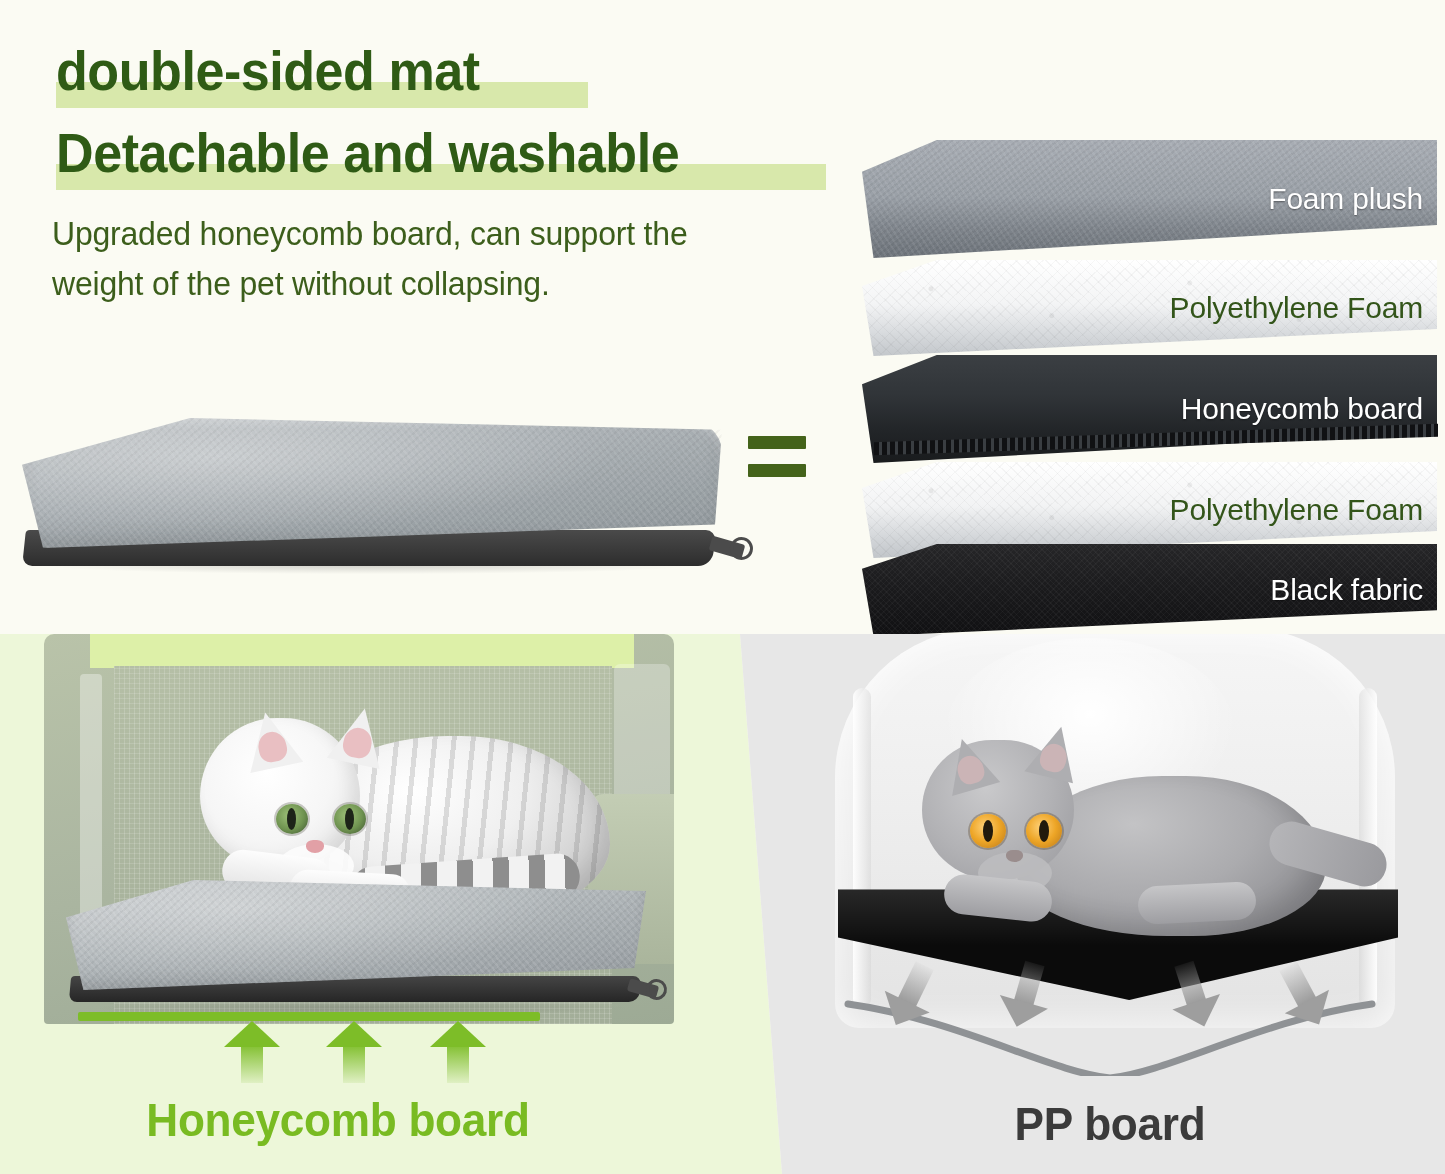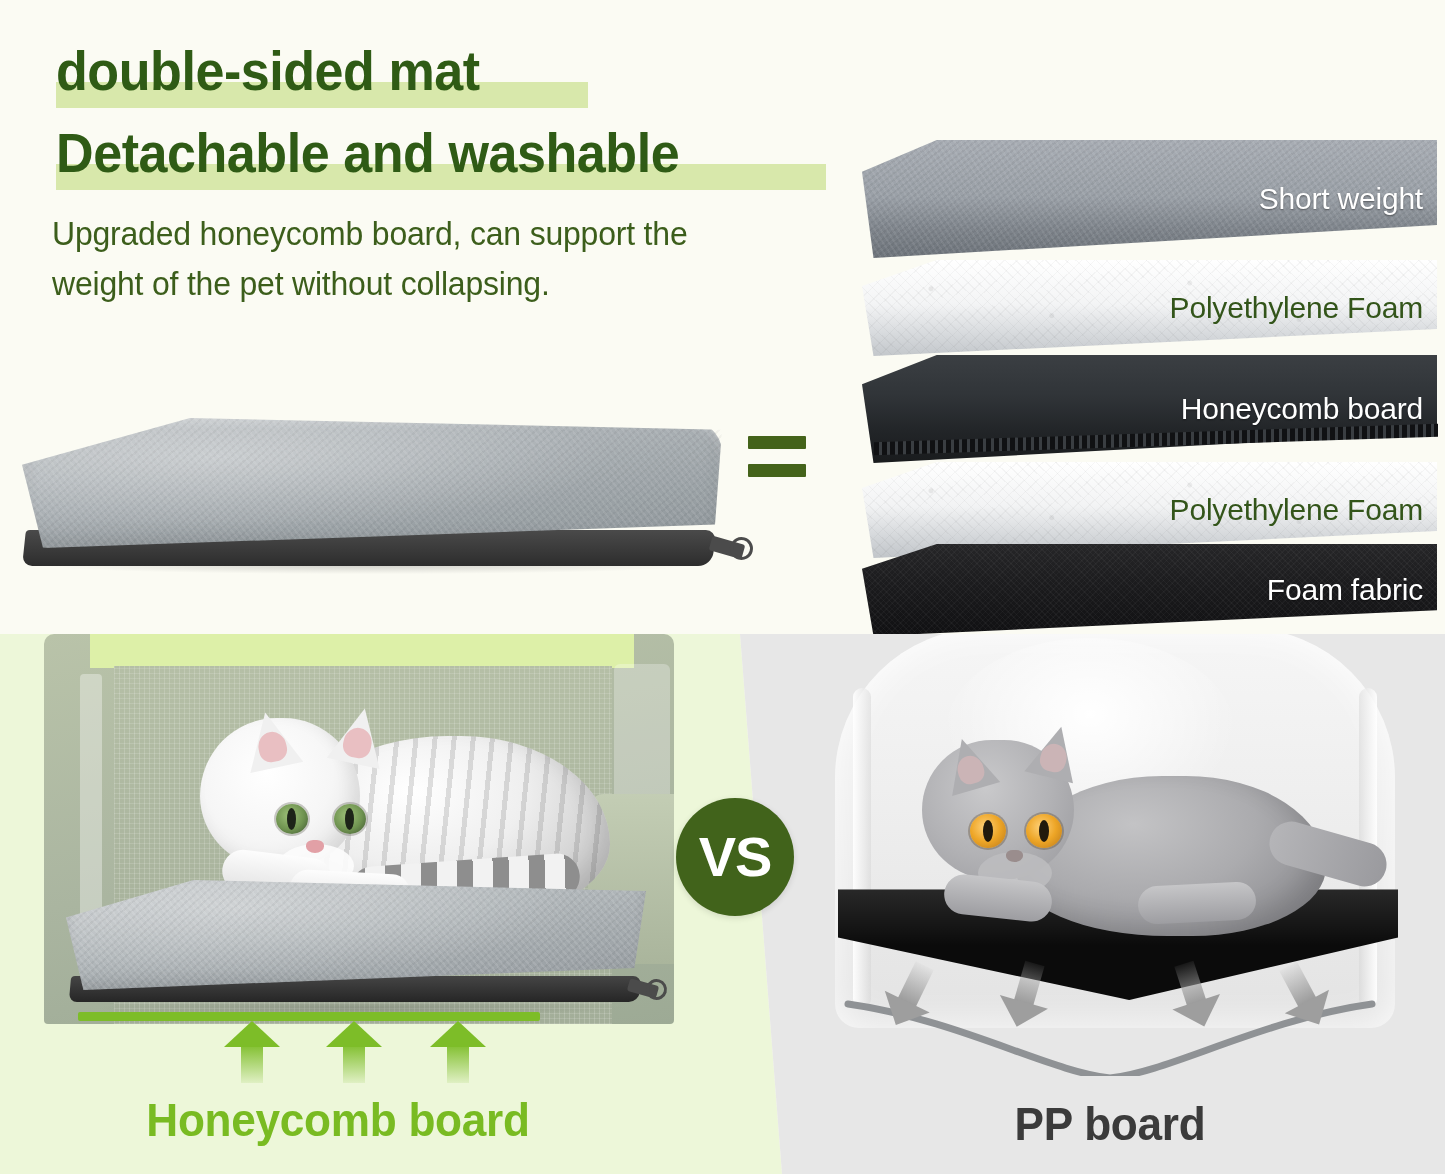--- a/index.html
+++ b/index.html
@@ -306,21 +306,21 @@
     <div class="equals">
       <i class="a"></i>
       <i class="b"></i>
     </div>
 
     <div class="stack">
 
       <div class="layer ly-plush">
         <div class="slab"></div>
         <div class="tex"></div>
-        <div class="lbl white">Short weight</div>
+        <div class="lbl white">Foam plush</div>
       </div>
 
       <div class="layer ly-foam1">
         <div class="slab"></div>
         <div class="tex"></div>
         <div class="lbl green">Polyethylene Foam</div>
       </div>
 
       <div class="layer ly-comb">
         <div class="slab"></div>
@@ -330,21 +330,21 @@
 
       <div class="layer ly-foam2">
         <div class="slab"></div>
         <div class="tex"></div>
         <div class="lbl green">Polyethylene Foam</div>
       </div>
 
       <div class="layer ly-black">
         <div class="slab"></div>
         <div class="tex"></div>
-        <div class="lbl white">Foam fabric</div>
+        <div class="lbl white">Black fabric</div>
       </div>
 
     </div>
   </div>
 
   <div class="bottom-section">
 
     <div class="panel-left">
 
       <div class="carrier-l">
@@ -454,18 +454,15 @@
         </div>
         <div class="arrow s4">
           <span class="stem"></span>
           <span class="head"></span>
         </div>
       </div>
 
       <div class="label-right">PP board</div>
     </div>
 
-    <div class="vs">
-      <span>VS</span>
-    </div>
 
   </div>
 </div>
 
 </body></html>

